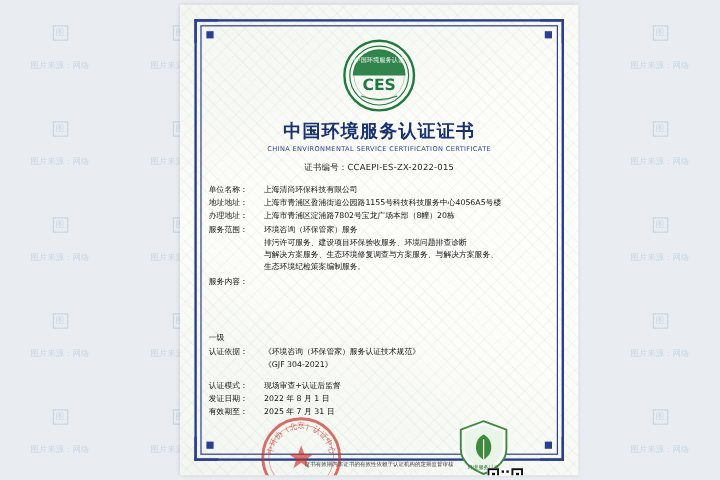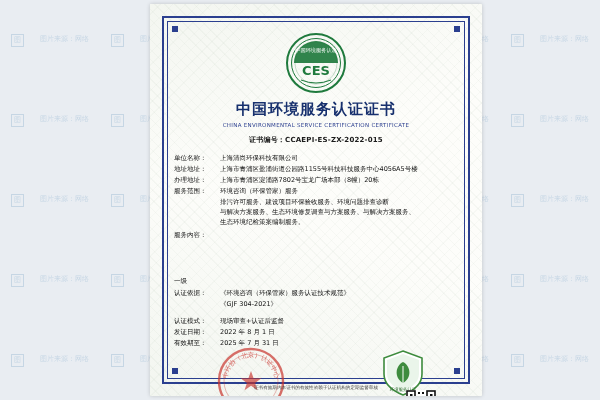--- a/index.html
+++ b/index.html
@@ -15,22 +15,23 @@
     display:grid;
     grid-template-columns:repeat(6,1fr);
     grid-template-rows:repeat(5,1fr);
     z-index:0;
     pointer-events:none;
   }
   .wm-cell{
     display:flex;align-items:center;justify-content:center;
   }
   .wm-box{
-    display:flex;align-items:flex-start;gap:16px;
+    display:flex;align-items:center;gap:16px;
     opacity:.32;
+    flex-direction:column;
   }
   .wm-sq{
     width:11px;height:11px;border:1px solid #7fa8c9;
     color:#7fa8c9;font-size:7px;line-height:10px;text-align:center;
   }
   .wm-txt{
     color:#7fa8c9;font-size:7px;letter-spacing:0px;white-space:nowrap;
   }
   
   #certificate{
@@ -96,21 +97,21 @@
     font-size:15px;font-weight:bold;color:#17306e;
     letter-spacing:1px;
     margin-top:6px;
   }
   .cert-title-en{
     text-align:center;font-size:5.5px;color:#2b3f8f;
     letter-spacing:.3px;margin-top:3px;
   }
   .cert-no{
     text-align:center;font-size:7px;color:#1b1b1b;
-    margin-top:7px;letter-spacing:.2px;font-weight:bold;
+    margin-top:7px;letter-spacing:.2px;
   }
   
   .fields{margin-top:8px;}
   .row{
     display:flex;align-items:flex-start;
     font-size:6.5px;color:#111;line-height:1.55;
     margin-bottom:1px;
   }
   .row .lbl{
     width:46px;flex:0 0 46px;color:#111;white-space:nowrap;

